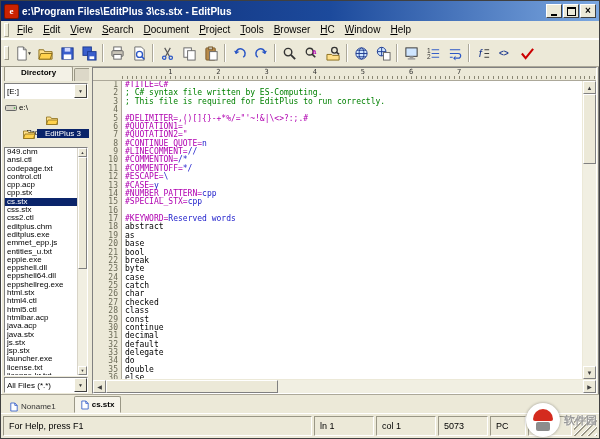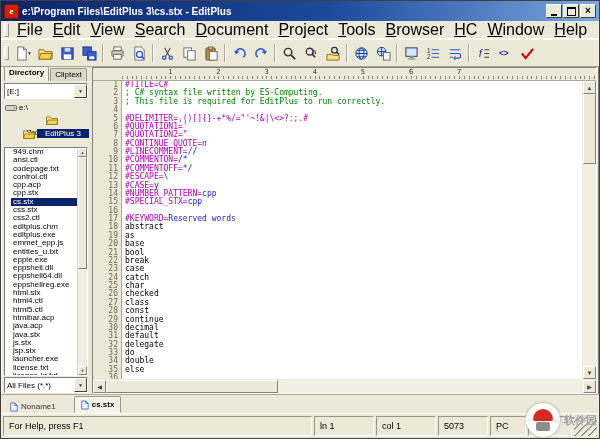--- a/index.html
+++ b/index.html
@@ -16,47 +16,47 @@
   .win-btns{display:flex;gap:1px;}
   .win-btn{width:16px;height:14px;background:#ece9d8;border:1px solid;border-color:#fff #404040 #404040 #fff;
     display:flex;align-items:center;justify-content:center;font-size:9px;line-height:1;padding:0;}
   .glyph-min{width:6px;height:2px;background:#000;margin-top:7px;}
   .glyph-max{width:7px;height:6px;border:1px solid #000;border-top-width:2px;}
   .glyph-close{font-weight:bold;font-size:10px;margin-top:-1px;}
 
   
   .menubar{height:17px;flex:0 0 17px;display:flex;align-items:center;background:#ece9d8;border-bottom:1px solid #fff;padding-left:2px;}
   .grip{width:3px;height:12px;border-left:1px solid #fff;border-top:1px solid #fff;border-right:1px solid #9a9786;border-bottom:1px solid #9a9786;margin:0 3px 0 1px;}
-  .menu-item{font-size:16px;padding:1px 5px;color:#000;cursor:default;}
+  .menu-item{font-size:10px;padding:1px 5px;color:#000;cursor:default;}
   .menu-item u{text-decoration:underline;}
 
   
   .toolbar{height:26px;flex:0 0 26px;display:flex;align-items:center;background:#ece9d8;
     border-top:1px solid #fff;border-bottom:1px solid #aca899;padding:0 2px;}
   .tb-btn{width:22px;height:21px;background:transparent;border:1px solid transparent;padding:1px;display:flex;align-items:center;justify-content:center;position:relative;}
   .tb-btn svg{width:15px;height:15px;}
   .tb-drop{font-size:5px;color:#333;margin-left:-2px;}
   .tb-sep{width:1px;height:18px;background:#aca899;border-right:1px solid #fff;margin:0 2px;flex:0 0 auto;}
 
   
   .main{flex:1;display:flex;padding:0 2px;min-height:0;}
   .sidebar{width:86px;flex:0 0 86px;display:flex;flex-direction:column;min-height:0;}
   .side-tabs{height:14px;display:flex;align-items:flex-end;gap:1px;padding-left:1px;}
-  .side-tab{font-size:8px;padding:1px 4px 0;border:1px solid #9a9786;border-bottom:none;border-radius:2px 2px 0 0;background:#dcd8c8;height:11px;}
+  .side-tab{font-size:8px;padding:1px 16px 0;border:1px solid #9a9786;border-bottom:none;border-radius:2px 2px 0 0;background:#dcd8c8;height:11px;}
   .side-tab.active{background:#f3f1e6;font-weight:bold;height:13px;}
   .combo{height:14px;margin:2px 1px 1px;background:#fff;border:1px solid;border-color:#808080 #fff #fff #808080;
     display:flex;align-items:center;justify-content:space-between;font-size:8px;padding-left:2px;}
   .combo-btn{width:11px;height:12px;background:#ece9d8;border:1px solid;border-color:#fff #404040 #404040 #fff;
     font-size:5px;display:flex;align-items:center;justify-content:center;color:#333;}
   .tree{height:44px;flex:0 0 44px;padding:1px 0;overflow:hidden;font-size:8px;}
   .tree-row{display:flex;align-items:center;height:13px;gap:2px;white-space:nowrap;}
   .tree-row svg.ti{width:12px;height:10px;flex:0 0 12px;}
   .tree-label.selected{background:var(--sel,#0a246a);color:#fff;padding:0 8px;}
   .file-list{flex:1;margin:1px;background:#fff;border:1px solid;border-color:#808080 #fff #fff #808080;display:flex;min-height:0;overflow:hidden;}
-  .fl-items{flex:1;overflow:hidden;font-size:8px;margin-left:6px;}
+  .fl-items{flex:1;overflow:hidden;font-size:8px;}
   .file-item{height:8.3px;line-height:8.5px;padding-left:2px;white-space:nowrap;cursor:default;}
   .file-item.selected{background:var(--sel,#0a246a);color:#fff;}
   .fl-scroll{width:9px;flex:0 0 9px;background:#f1efe2;border-left:1px solid #d8d4c8;display:flex;flex-direction:column;}
   .fl-scroll .sc-btn{height:9px;font-size:4px;}
   .fl-thumb{height:110px;margin-top:0;background:#ece9d8;border:1px solid;border-color:#fff #808080 #808080 #fff;}
 
   .splitter{width:3px;flex:0 0 3px;background:#ece9d8;}
 
   
   .editor{flex:1;display:flex;flex-direction:column;border:1px solid;border-color:#808080 #fff #fff #808080;background:#fff;min-width:0;min-height:0;}
@@ -440,20 +440,21 @@
             <div class="row"><span class="c-m">#CASE=</span><span class="c-b">y</span></div>
             <div class="row"><span class="c-m">#NUMBER_PATTERN=</span><span class="c-b">cpp</span></div>
             <div class="row"><span class="c-m">#SPECIAL_STX=</span><span class="c-b">cpp</span></div>
             <div class="row"></div>
             <div class="row"><span class="c-m">#KEYWORD=</span><span class="c-b">Reserved words</span></div>
             <div class="row"><span class="c-k">abstract</span></div>
             <div class="row"><span class="c-k">as</span></div>
             <div class="row"><span class="c-k">base</span></div>
             <div class="row"><span class="c-k">bool</span></div>
             <div class="row"><span class="c-k">break</span></div>
+            <div class="row"><span class="c-k">byte</span></div>
             <div class="row"><span class="c-k">case</span></div>
             <div class="row"><span class="c-k">catch</span></div>
             <div class="row"><span class="c-k">char</span></div>
             <div class="row"><span class="c-k">checked</span></div>
             <div class="row"><span class="c-k">class</span></div>
             <div class="row"><span class="c-k">const</span></div>
             <div class="row"><span class="c-k">continue</span></div>
             <div class="row"><span class="c-k">decimal</span></div>
             <div class="row"><span class="c-k">default</span></div>
             <div class="row"><span class="c-k">delegate</span></div>

